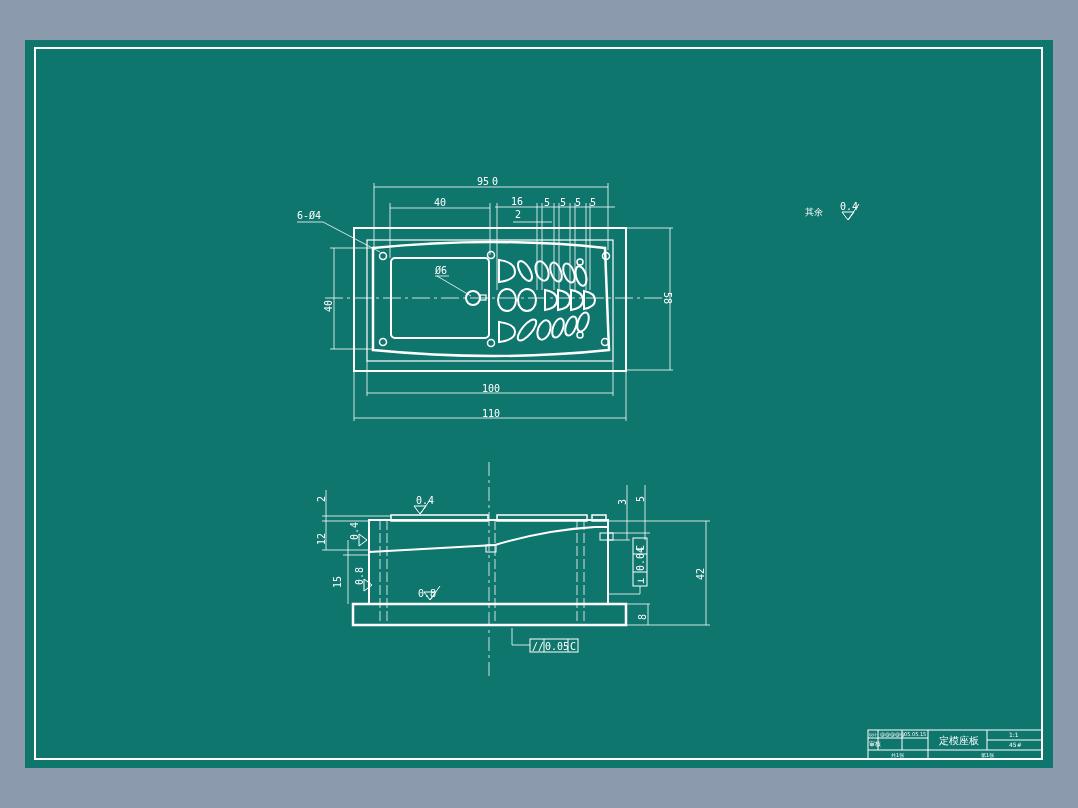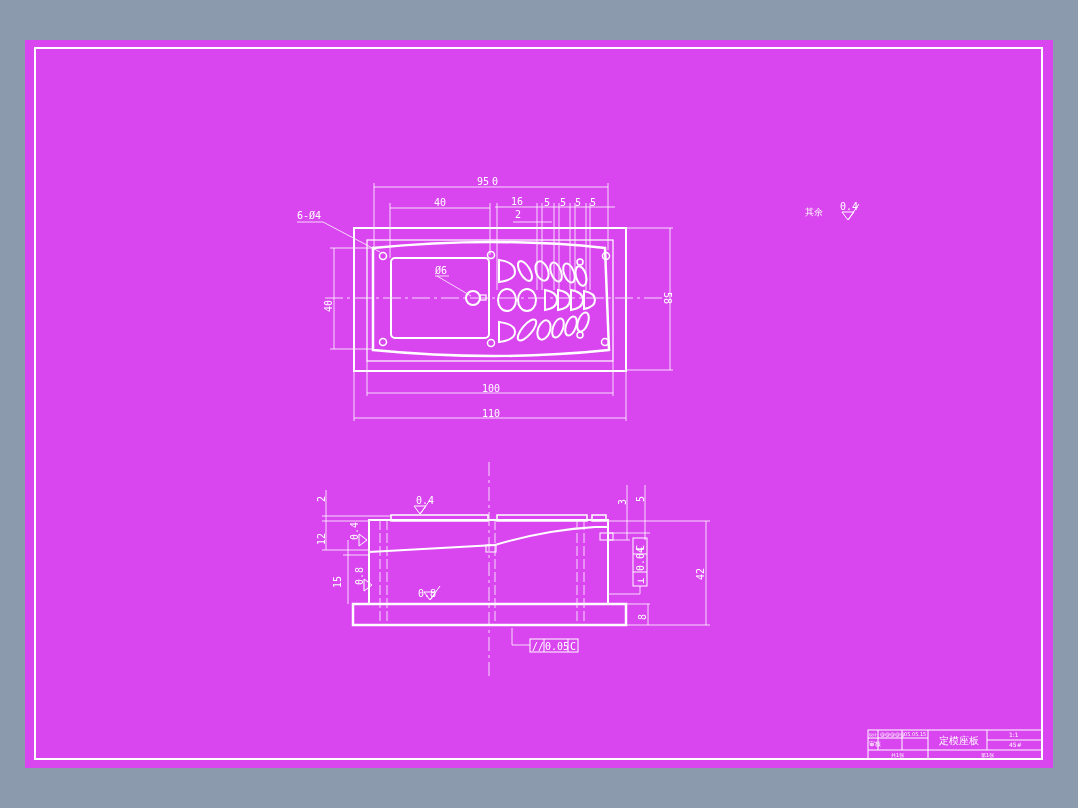--- a/index.html
+++ b/index.html
@@ -1,17 +1,17 @@
 <!DOCTYPE html>
 <html><head>
 <meta charset="utf-8">
 <style>
   html,body{margin:0;padding:0;}
   body{width:1078px;height:808px;background:#8c9aad;position:relative;overflow:hidden;font-family:"DejaVu Sans Mono","Liberation Mono",monospace;}
-  #sheet{position:absolute;left:25px;top:40px;width:1028px;height:728px;background:#d946ef;}
+  #sheet{position:absolute;left:25px;top:40px;width:1028px;height:728px;background:#0f766e;}
   #svg{position:absolute;left:0;top:0;}
   .dim{font-family:"DejaVu Sans Mono","Liberation Mono",monospace;font-size:10px;fill:#fff;}
   .tb{font-family:"DejaVu Sans","Liberation Sans",sans-serif;fill:#fff;}
 </style>
 </head>
 <body>
 
 <div id="sheet">
 <svg id="svg" width="1028" height="728" viewBox="0 0 1028 728">
 

